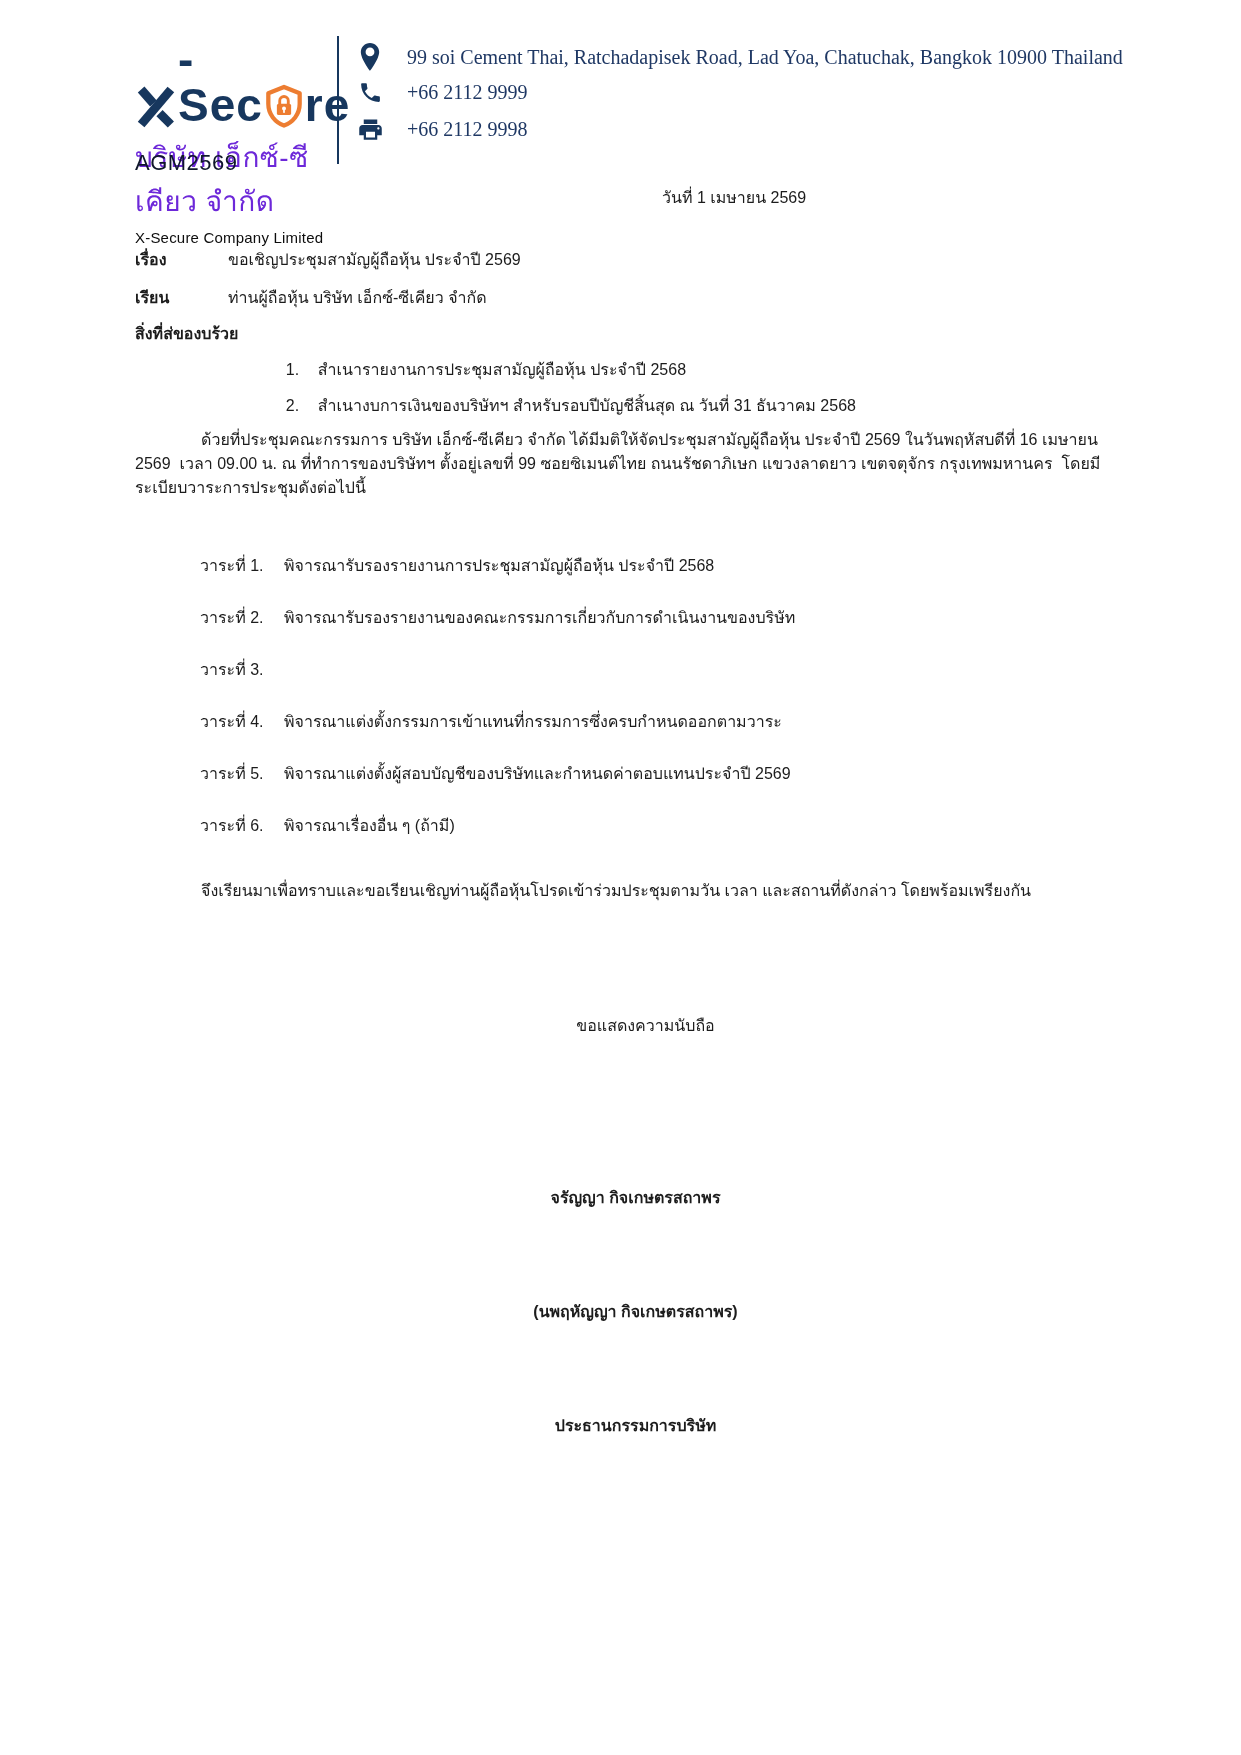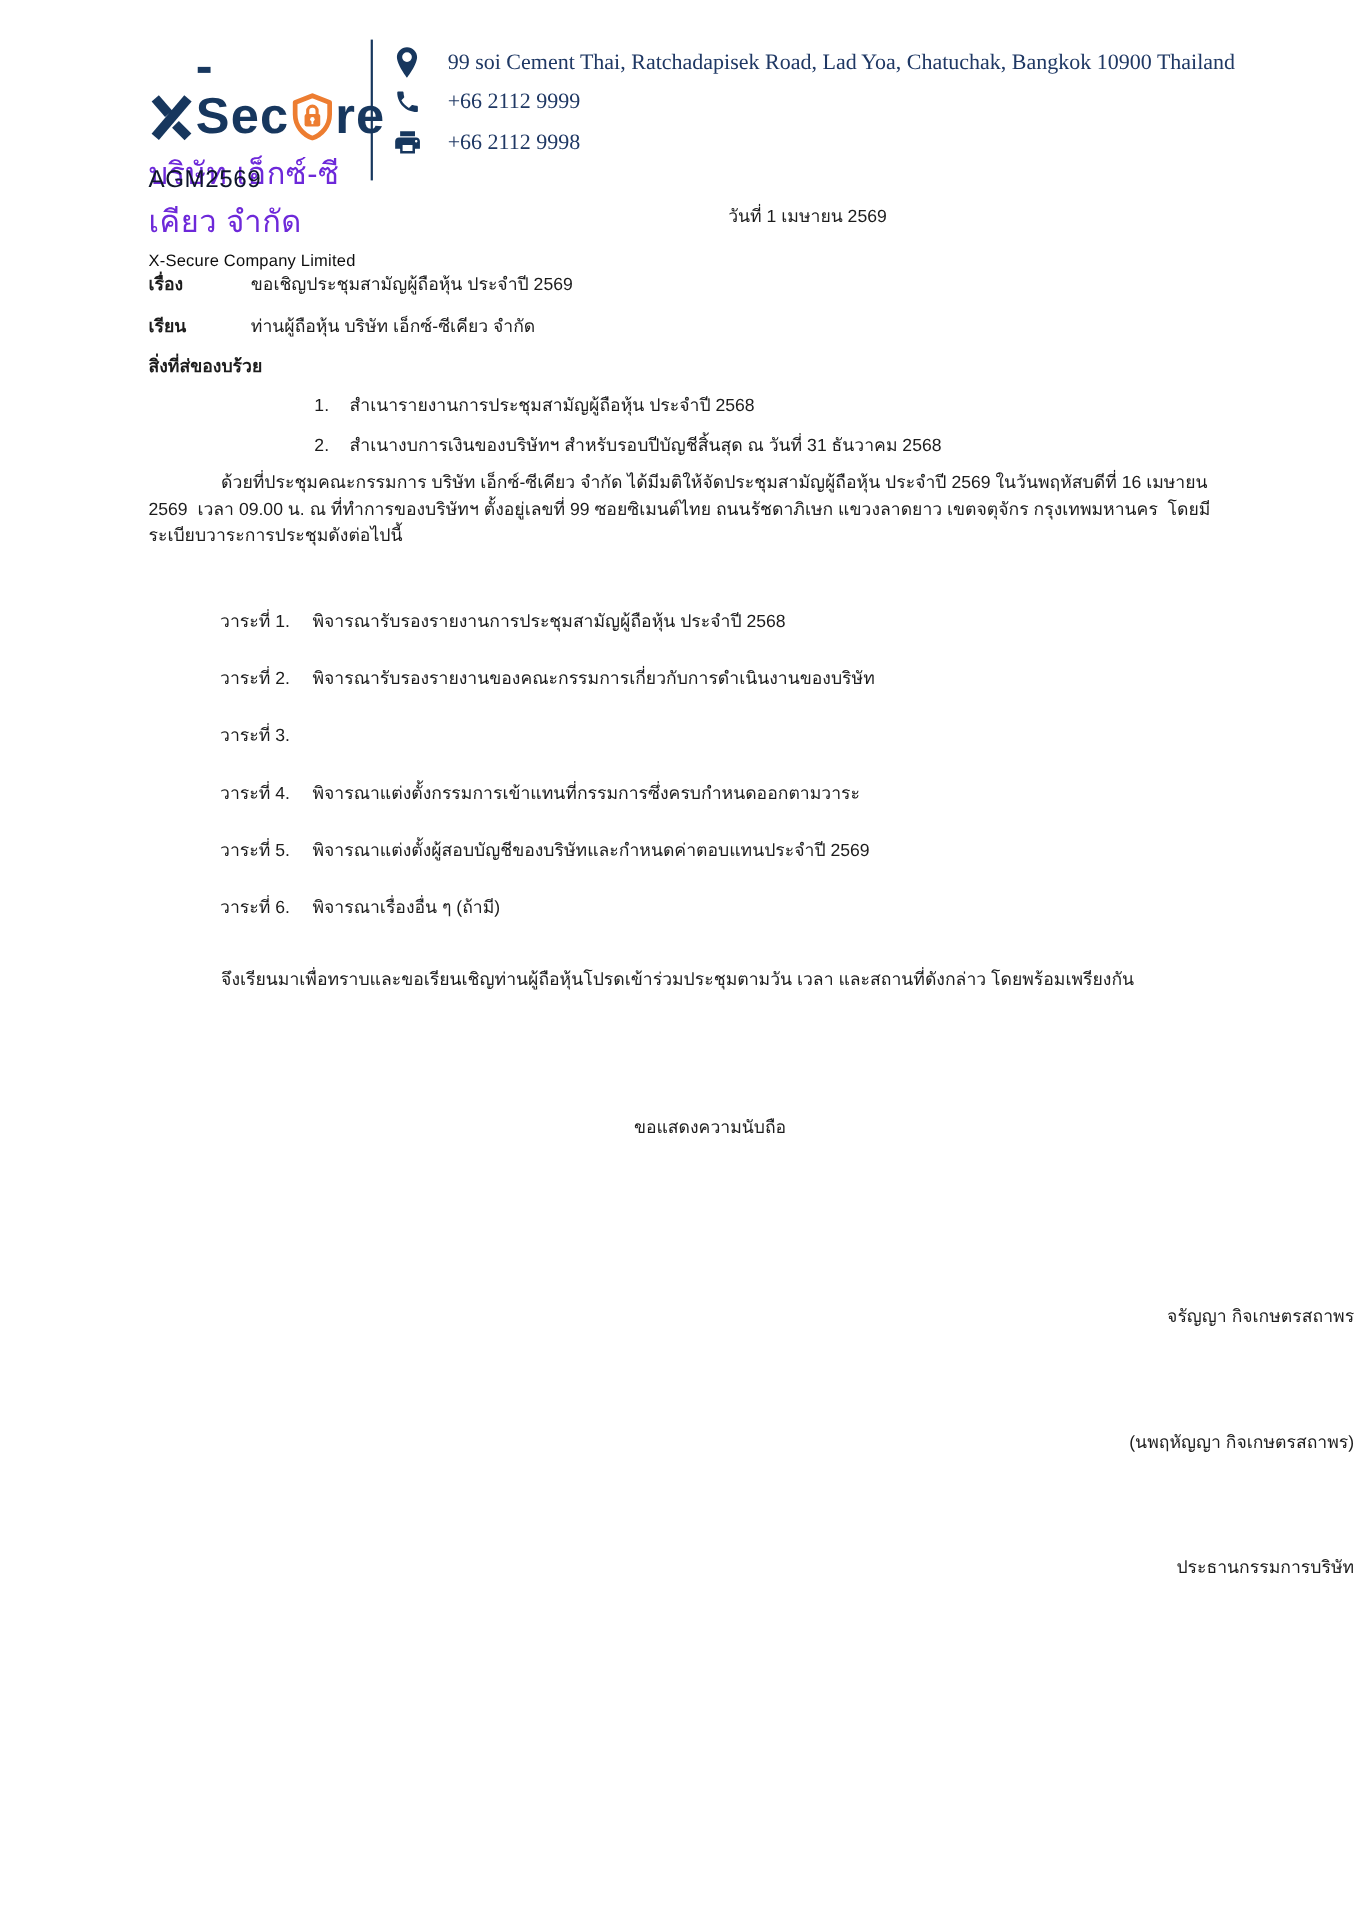--- a/index.html
+++ b/index.html
@@ -22,21 +22,21 @@
   .contact-row { position:absolute; display:flex; align-items:center; }
   .contact-row .ico { width:34px; display:flex; justify-content:center; }
   .contact-text { font-family:"Liberation Serif", serif; color:#1f3864; font-size:20px; white-space:nowrap; }
   .refcode { font-size:22px; color:#0f172a; letter-spacing:.5px; }
 
   
   .para { width:978px; text-align:left; }
   .indent { text-indent:66px; }
   .agenda-row { display:flex; margin-bottom:16px; }
   .agenda-label { width:84px; flex:0 0 84px; }
-  .sig-block { text-align:right; line-height:38px; }
+  .sig-block { text-align:center; line-height:38px;font-weight:bold; }
 </style>
 </head>
 <body>
 
 <div class="abs" style="inset:0;">
 
   <div class="abs" style="left:135px; top:36px; width:1010px; height:132px;">
 
     <div class="abs" style="left:0; top:0; width:205px;">
       <div class="logo-line">

